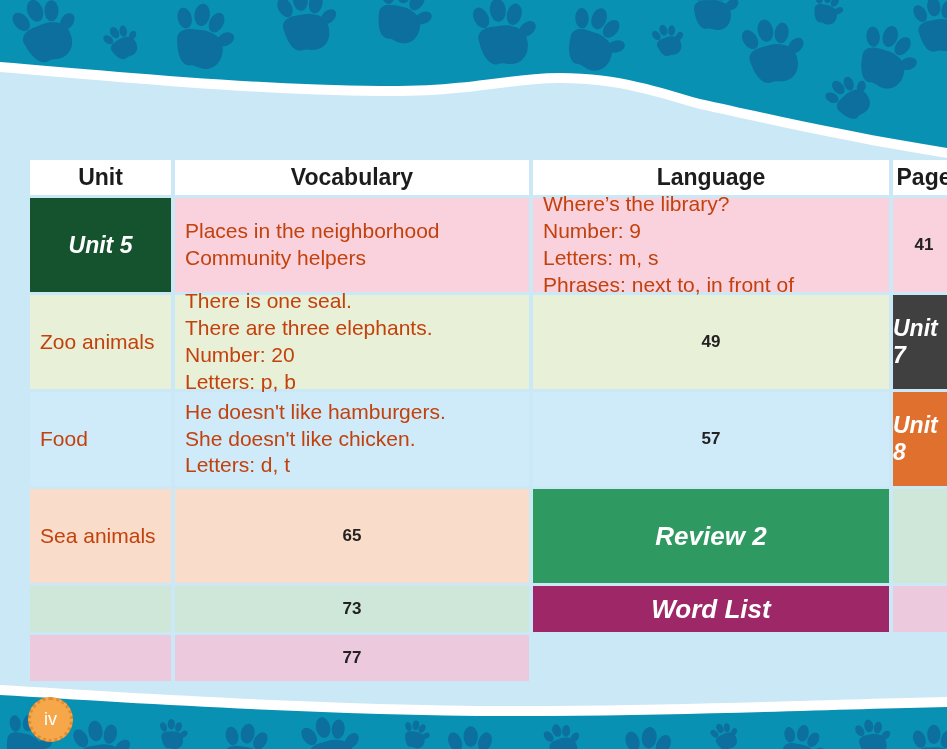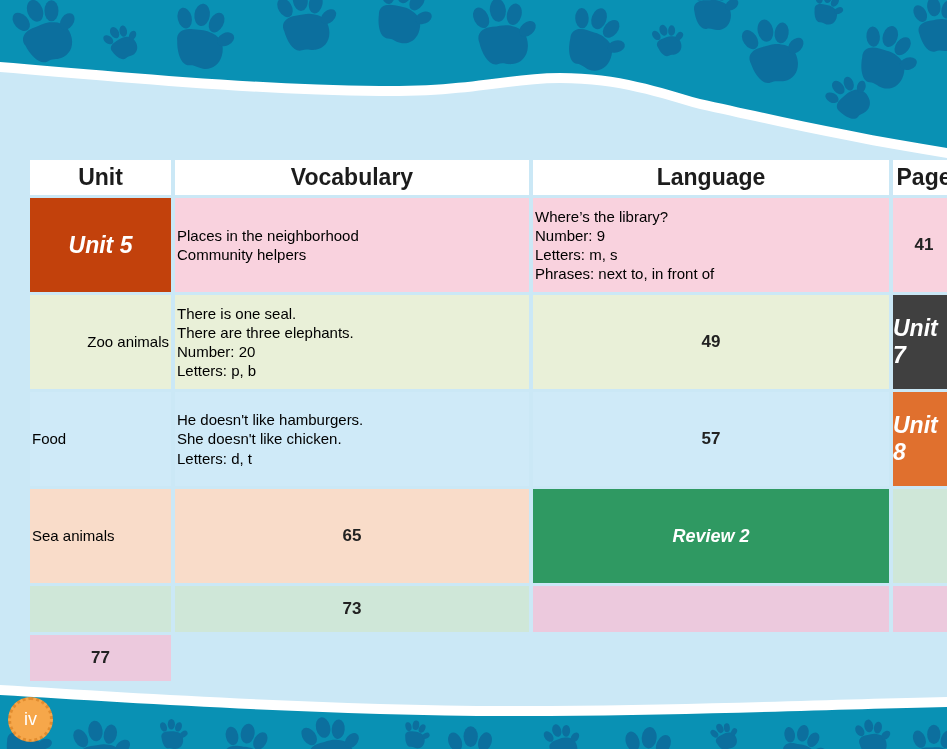--- a/index.html
+++ b/index.html
@@ -26,28 +26,28 @@
   .cell{display:flex;align-items:center;box-sizing:border-box;}
   .hcell{
     background:#ffffff;justify-content:center;
     font-weight:bold;font-size:23px;color:#1c1c1c;
   }
   .label-cell{
     justify-content:center;
     font-weight:bold;font-style:italic;
     font-size:23px;color:#ffffff;
   }
-  .label-sm{font-size:18px;}
-  .body-cell{padding:0 2px;font-size:15px;color:#000000;line-height:1.28;}
+  .label-sm{font-size:26px;}
+  .body-cell{padding:0 10px;font-size:21px;color:#c2410c;line-height:1.28;}
   .txt{white-space:pre-line;}
   .page-cell{justify-content:center;font-weight:bold;font-size:17px;color:#222222;}
 
   
   .pagenum{
-    position:absolute;left:8px;top:697px;
+    position:absolute;left:28px;top:697px;
     width:45px;height:45px;border-radius:50%;
     box-sizing:border-box;
     border:3px dotted #e18c2f;
     display:flex;align-items:center;justify-content:center;
     color:#ffffff;font-size:18px;
     z-index:3;
   }
 </style>
 </head>
 <body style="background-color: rgb(203, 232, 246);">
@@ -110,34 +110,34 @@
   </g>
 </svg>
 
 <div class="toc">
 
   <div class="cell hcell">Unit</div>
   <div class="cell hcell">Vocabulary</div>
   <div class="cell hcell">Language</div>
   <div class="cell hcell">Page</div>
 
-  <div class="cell label-cell" style="background-color: #c2410c;">Unit 5</div>
+  <div class="cell label-cell" style="background-color: #14532d;">Unit 5</div>
   <div class="cell body-cell" style="background-color: rgb(249, 210, 222);">
     <div class="txt">Places in the neighborhood
 Community helpers</div>
   </div>
   <div class="cell body-cell" style="background-color: rgb(249, 210, 222);">
     <div class="txt">Where’s the library?
 Number: 9
 Letters: m, s
 Phrases: next to, in front of</div>
   </div>
   <div class="cell page-cell" style="background-color: rgb(249, 210, 222);">41</div>
 
-  <div class="cell body-cell" style="background-color: rgb(233, 240, 216); justify-content: flex-end;">
+  <div class="cell body-cell" style="background-color: rgb(233, 240, 216);">
     <div class="txt">Zoo animals</div>
   </div>
   <div class="cell body-cell" style="background-color: rgb(233, 240, 216);">
     <div class="txt">There is one seal.
 There are three elephants.
 Number: 20
 Letters: p, b</div>
   </div>
   <div class="cell page-cell" style="background-color: rgb(233, 240, 216);">49</div>
 
@@ -160,20 +160,21 @@
 
   <div class="cell label-cell label-sm" style="background-color: rgb(47, 153, 98);">Review 2</div>
   <div class="cell body-cell" style="background-color: rgb(207, 231, 216);">
     <div class="txt"></div>
   </div>
   <div class="cell body-cell" style="background-color: rgb(207, 231, 216);">
     <div class="txt"></div>
   </div>
   <div class="cell page-cell" style="background-color: rgb(207, 231, 216);">73</div>
 
+  <div class="cell label-cell label-sm" style="background-color: rgb(158, 39, 103);">Word List</div>
   <div class="cell body-cell" style="background-color: rgb(236, 201, 221);">
     <div class="txt"></div>
   </div>
   <div class="cell body-cell" style="background-color: rgb(236, 201, 221);">
     <div class="txt"></div>
   </div>
   <div class="cell page-cell" style="background-color: rgb(236, 201, 221);">77</div>
 
 </div>
 

